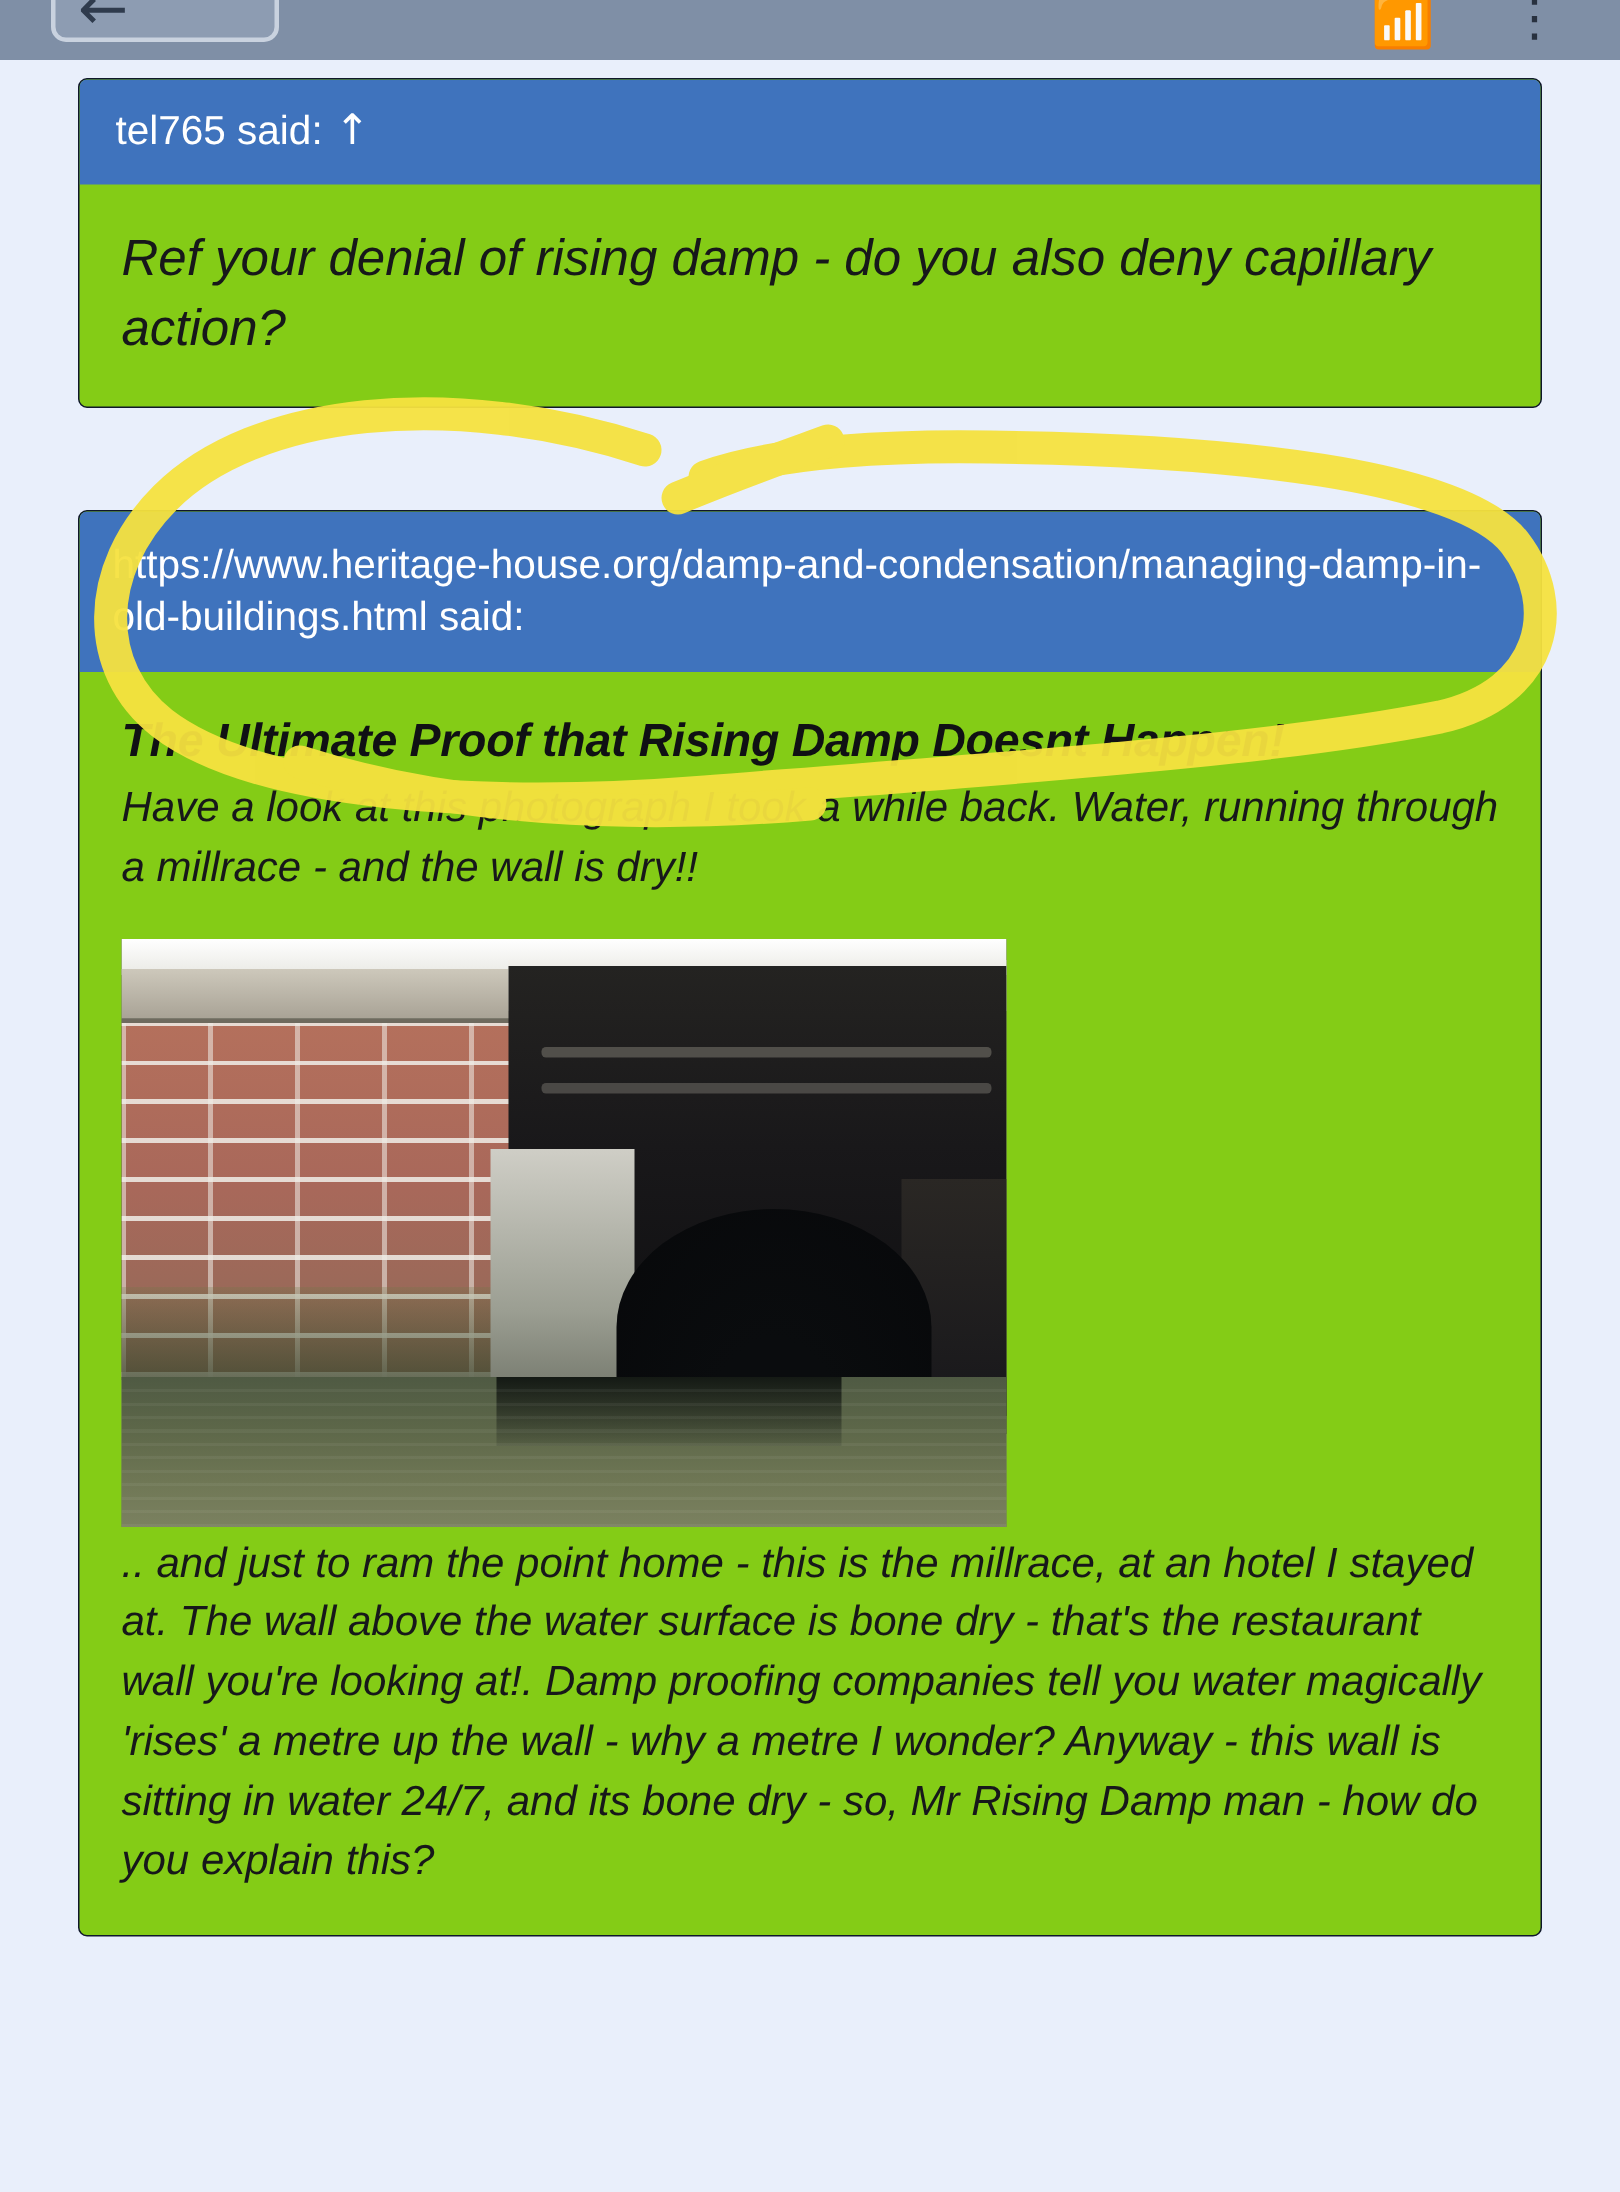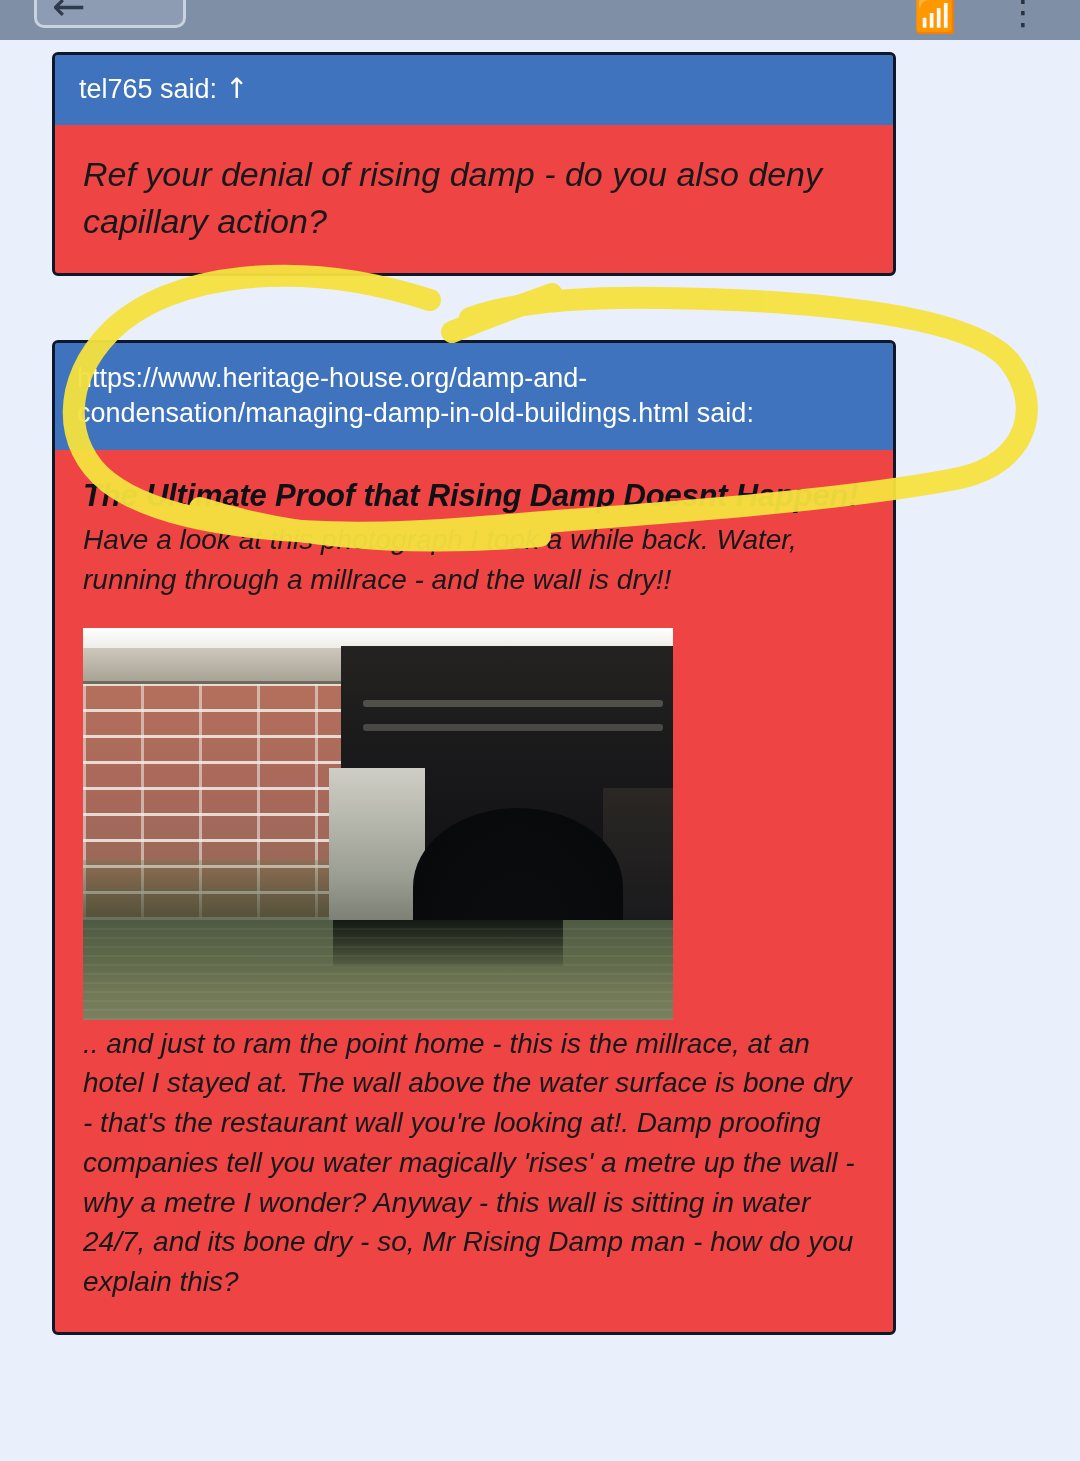--- a/index.html
+++ b/index.html
@@ -69,24 +69,24 @@
     font-size: 34px;
     text-align: center;
     line-height: 44px;
     font-family: "DejaVu Sans", sans-serif;
   }
 
   
   .quote {
     position: absolute;
     left: 52px;
-    width: 844px;
-    border: 3px solid #0f172a;
+    width: 976px;
+    border: 1px solid #0f172a;
     border-radius: 6px;
-    background: #ef4444;
+    background: #84cc16;
     overflow: hidden;
   }
   .quote-head {
     background: #3f73bd;
     color: #ffffff;
     font-size: 27px;
     padding: 16px 24px 18px 24px;
     line-height: 1.28;
     font-weight: 400;
   }

